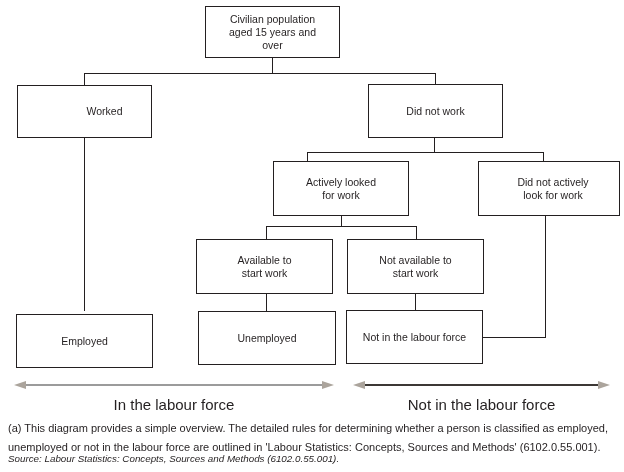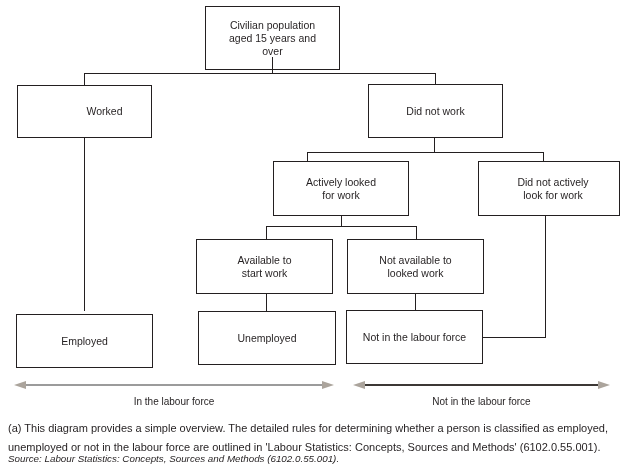--- a/index.html
+++ b/index.html
@@ -18,21 +18,21 @@
     background: #ffffff;
     display: flex;
     align-items: center;
     justify-content: center;
     text-align: center;
     font-size: 10.5px;
     line-height: 13px;
     white-space: pre-line;
     box-sizing: border-box;
   }
-  .n-civilian        { left: 205px; top: 6px;   width: 135px; height: 64px; }
+  .n-civilian        { left: 205px; top: 6px;   width: 135px; height: 52px; }
   .n-worked          { left: 17px;  top: 85px;  width: 135px; height: 53px; padding-left: 40px; }
   .n-didnotwork      { left: 368px; top: 84px;  width: 135px; height: 54px; }
   .n-actively        { left: 273px; top: 161px; width: 136px; height: 55px; }
   .n-didnotactively  { left: 478px; top: 161px; width: 142px; height: 55px; padding-left: 8px; }
   .n-available       { left: 196px; top: 239px; width: 137px; height: 55px; }
   .n-notavailable    { left: 347px; top: 239px; width: 137px; height: 55px; }
   .n-employed        { left: 16px;  top: 314px; width: 137px; height: 54px; }
   .n-unemployed      { left: 198px; top: 311px; width: 138px; height: 54px; }
   .n-nilf            { left: 346px; top: 310px; width: 137px; height: 54px; }
 
@@ -72,21 +72,21 @@
     border-bottom: 4px solid transparent;
   }
   .head-w { border-right: 12px solid #aba49c; }
   .head-e { border-left: 12px solid #aba49c; }
   .shaft { flex: 1; height: 2px; }
   .shaft-grey { background: #9b9b9b; }
   .shaft-dark { background: #3c3835; }
 
   .axis-label {
     position: absolute;
-    font-size: 10px;
+    font-size: 15px;
     text-align: center;
     color: #231f20;
   }
   .lbl-inlf  { left: 14px;  top: 396px; width: 320px; }
   .lbl-ninlf { left: 353px; top: 396px; width: 257px; }
 
   .footnote {
     position: absolute;
     left: 8px; top: 419px;
     width: 610px;
@@ -113,21 +113,21 @@
 over</div>
   <div class="node n-worked">Worked</div>
   <div class="node n-actively">Actively looked
 for work</div>
   <div class="node n-didnotwork">Did not work</div>
   <div class="node n-didnotactively">Did not actively
 look for work</div>
   <div class="node n-available">Available to
 start work</div>
   <div class="node n-notavailable">Not available to
-looked work</div>
+start work</div>
   <div class="node n-employed">Employed</div>
   <div class="node n-unemployed">Unemployed</div>
   <div class="node n-nilf">Not in the labour force</div>
 
   <div class="vline v-civ-stem"></div>
   <div class="hline h-split1"></div>
   <div class="vline v-to-worked"></div>
   <div class="vline v-to-dnw"></div>
   <div class="vline v-worked-emp"></div>
   <div class="vline v-dnw-stem"></div>

